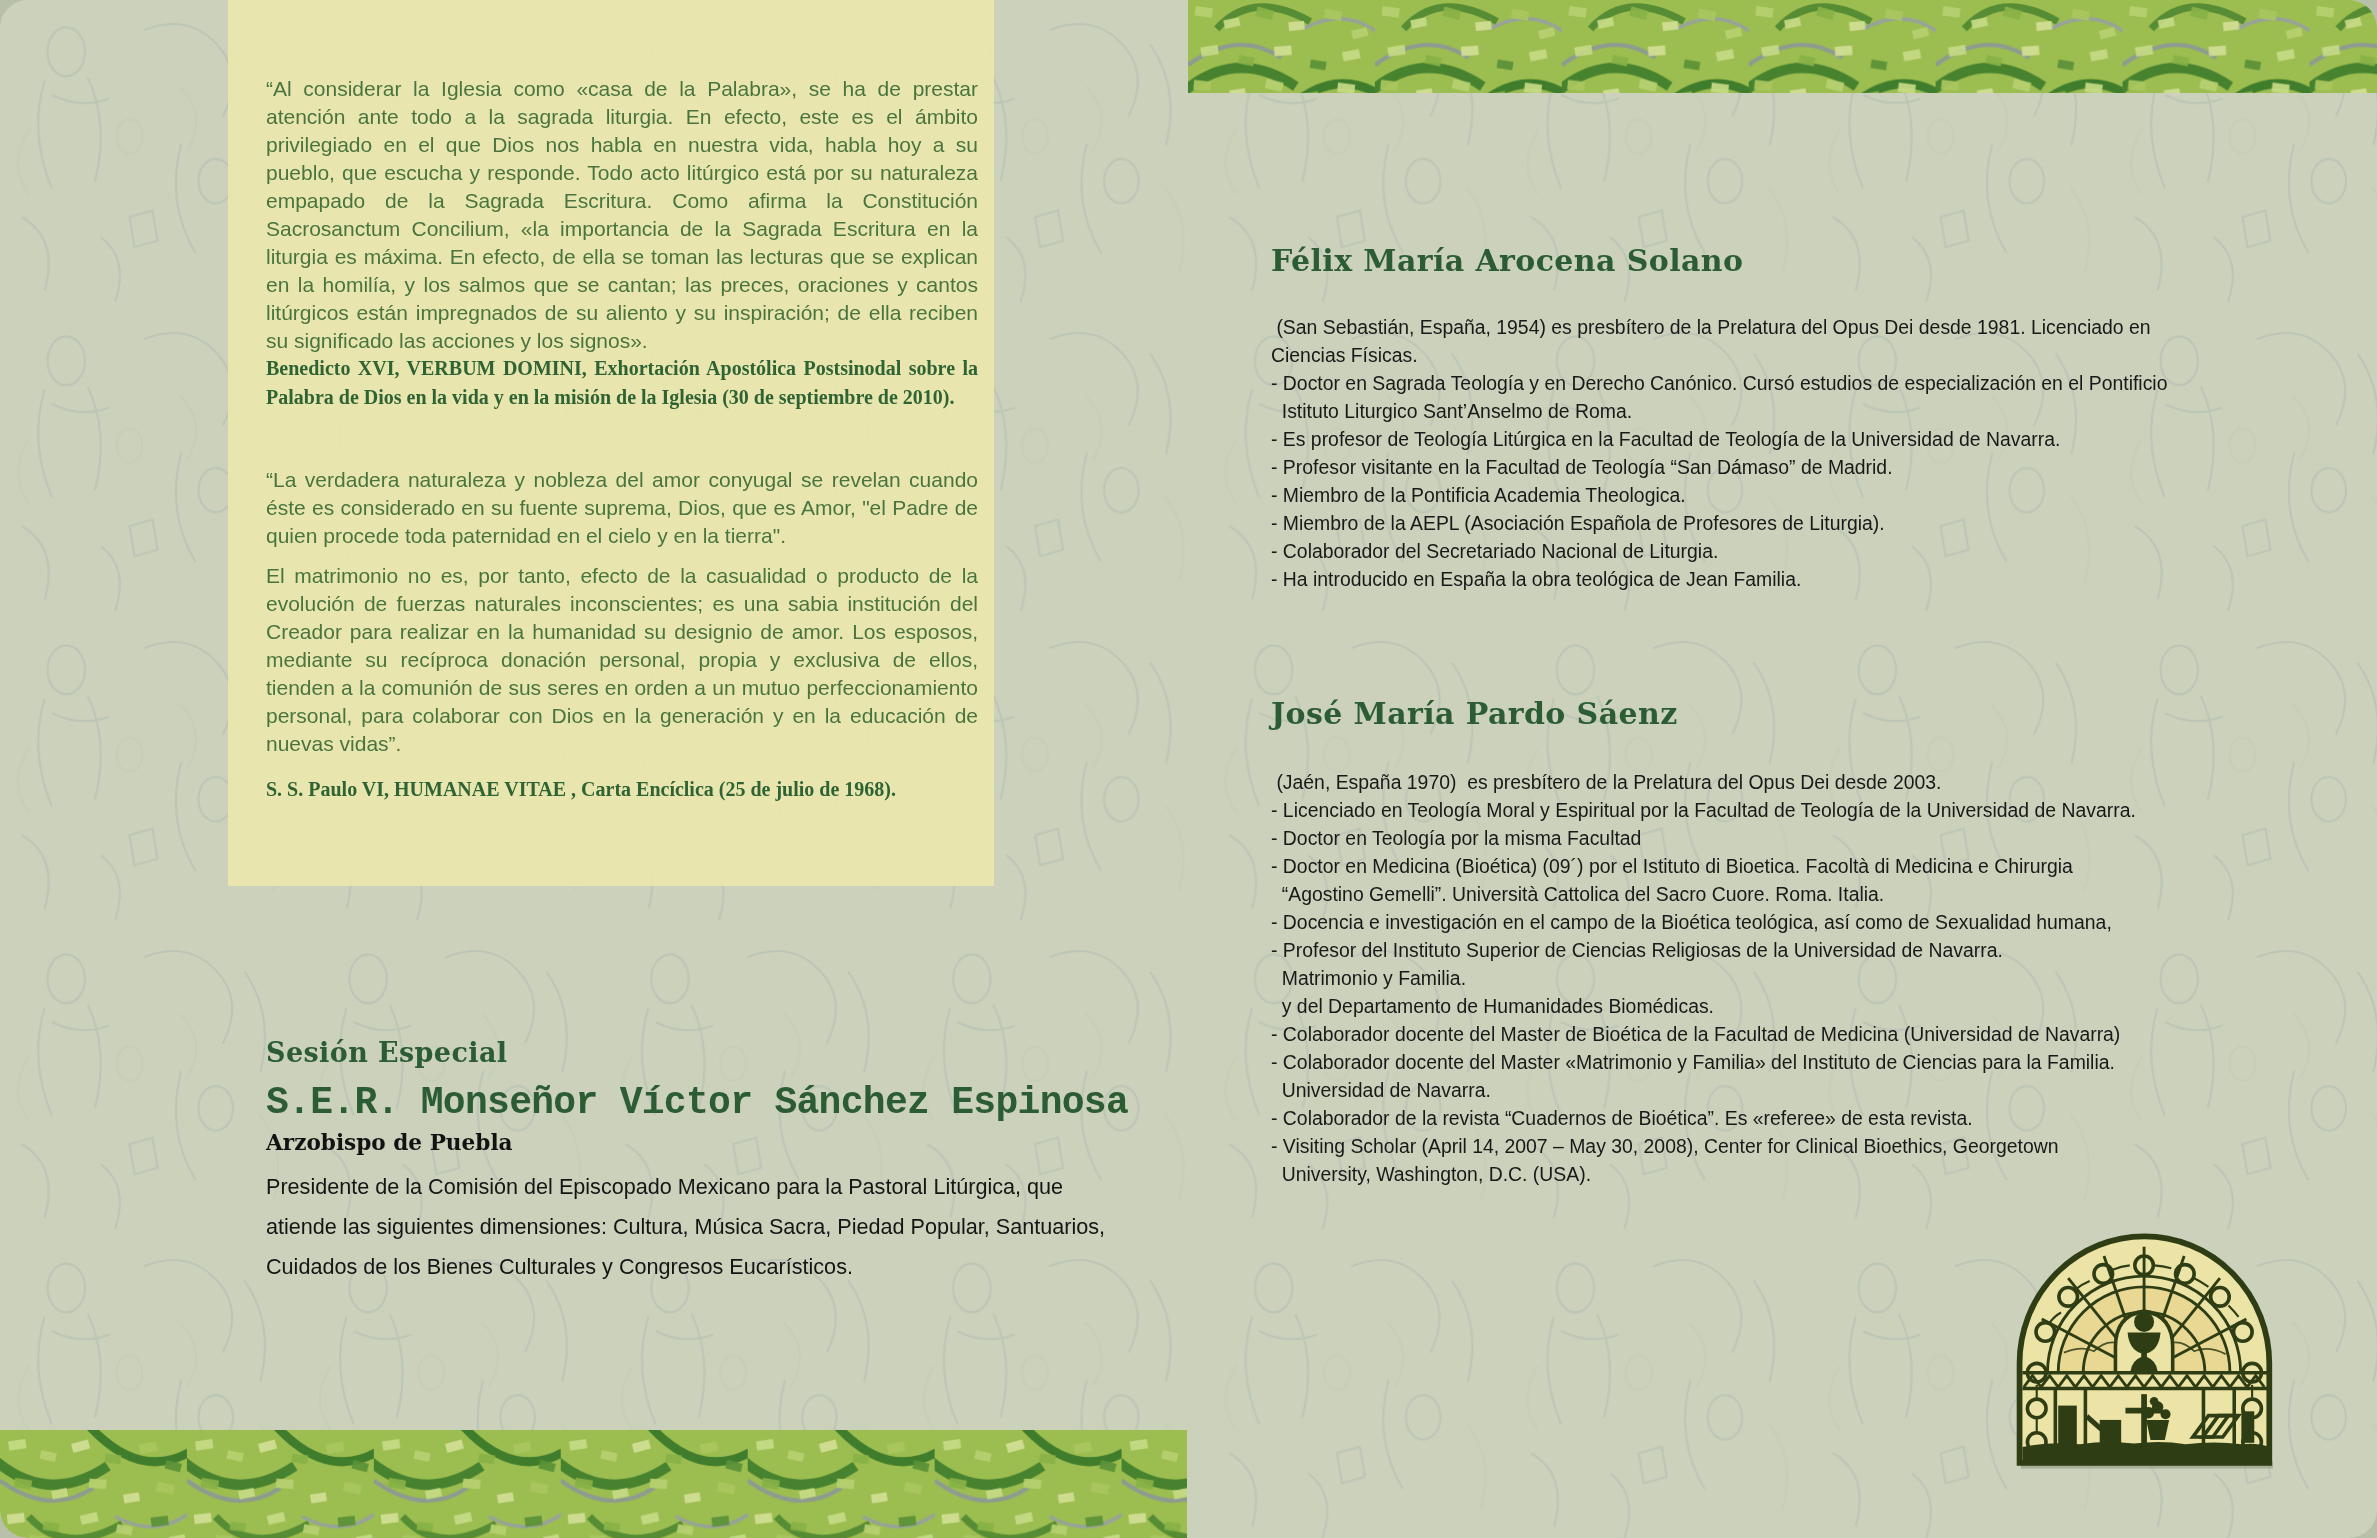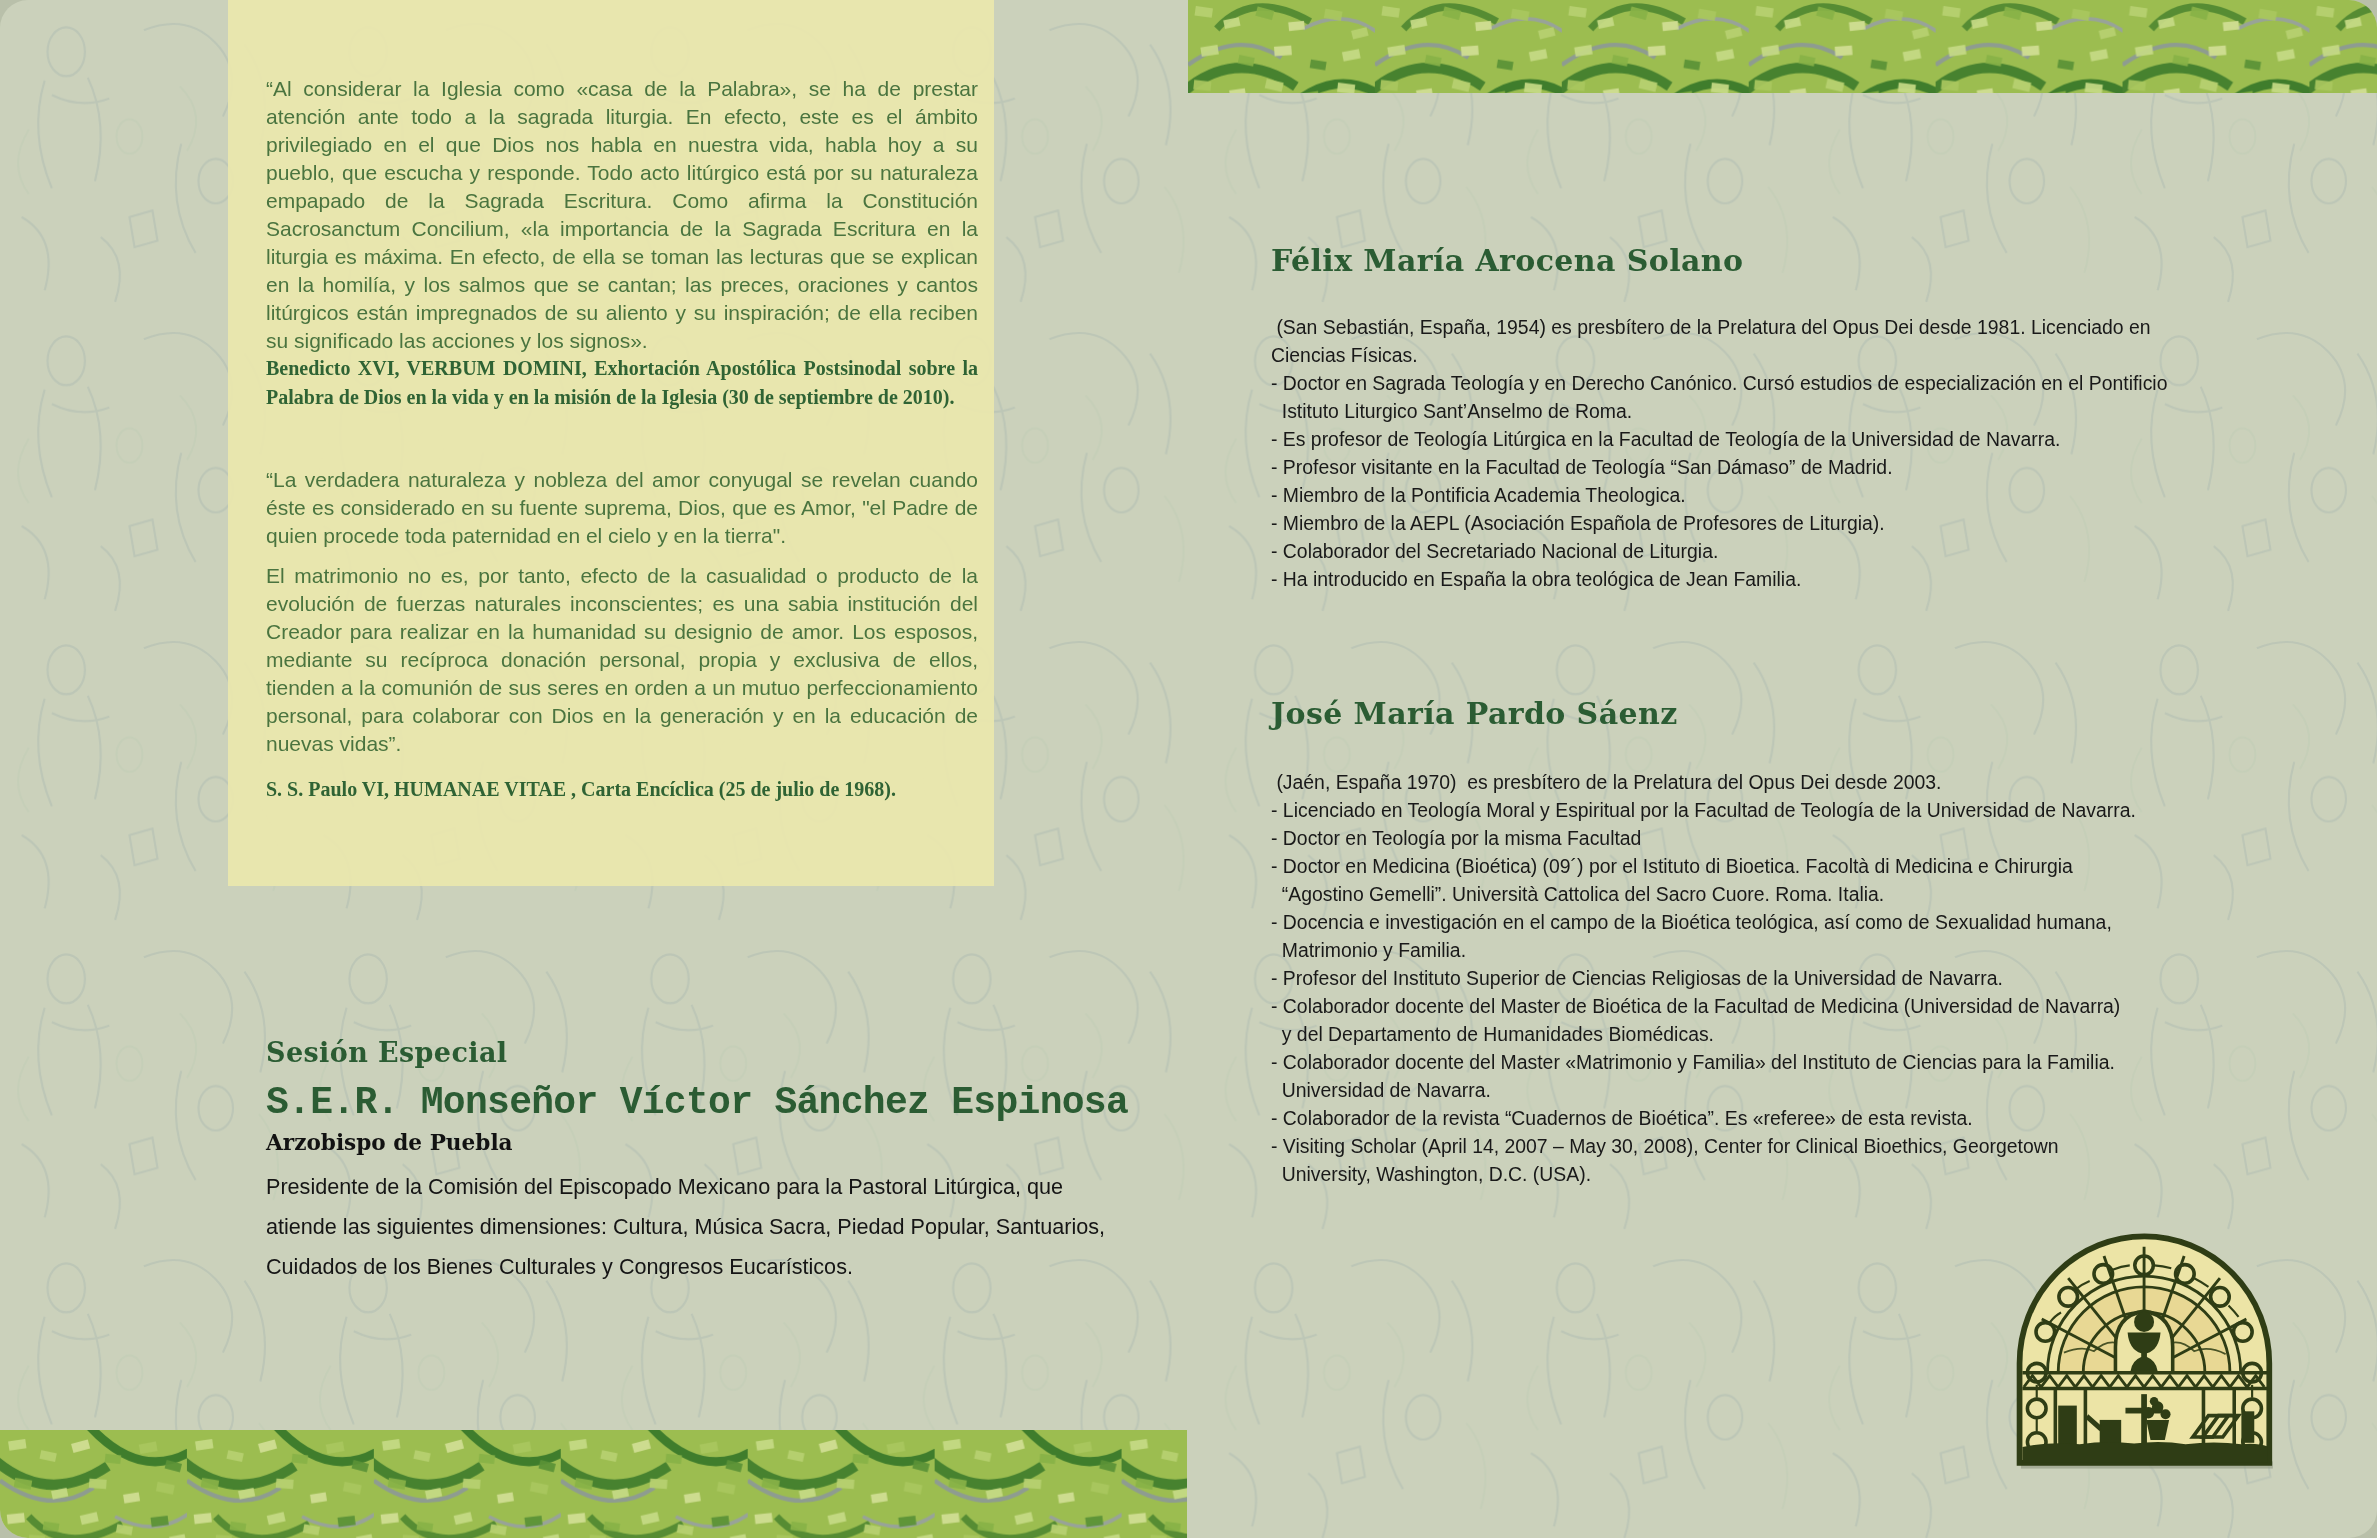--- a/index.html
+++ b/index.html
@@ -209,24 +209,24 @@
     </div>
 
   <div class="bio-heading" style="top:696px">José María Pardo Sáenz</div>
   <div class="bio-lines" style="top:768px">
       <div class="bio-line"> (Jaén, España 1970)  es presbítero de la Prelatura del Opus Dei desde 2003.</div>
       <div class="bio-line">- Licenciado en Teología Moral y Espiritual por la Facultad de Teología de la Universidad de Navarra.</div>
       <div class="bio-line">- Doctor en Teología por la misma Facultad</div>
       <div class="bio-line">- Doctor en Medicina (Bioética) (09´) por el Istituto di Bioetica. Facoltà di Medicina e Chirurgia</div>
       <div class="bio-line">  “Agostino Gemelli”. Università Cattolica del Sacro Cuore. Roma. Italia.</div>
       <div class="bio-line">- Docencia e investigación en el campo de la Bioética teológica, así como de Sexualidad humana,</div>
+      <div class="bio-line">- Profesor del Instituto Superior de Ciencias Religiosas de la Universidad de Navarra.</div>
       <div class="bio-line">  Matrimonio y Familia.</div>
-      <div class="bio-line">- Profesor del Instituto Superior de Ciencias Religiosas de la Universidad de Navarra.</div>
+      <div class="bio-line">  y del Departamento de Humanidades Biomédicas.</div>
       <div class="bio-line">- Colaborador docente del Master de Bioética de la Facultad de Medicina (Universidad de Navarra)</div>
-      <div class="bio-line">  y del Departamento de Humanidades Biomédicas.</div>
       <div class="bio-line">- Colaborador docente del Master «Matrimonio y Familia» del Instituto de Ciencias para la Familia.</div>
       <div class="bio-line">  Universidad de Navarra.</div>
       <div class="bio-line">- Colaborador de la revista “Cuadernos de Bioética”. Es «referee» de esta revista.</div>
       <div class="bio-line">- Visiting Scholar (April 14, 2007 – May 30, 2008), Center for Clinical Bioethics, Georgetown</div>
       <div class="bio-line">  University, Washington, D.C. (USA).</div>
     </div>
 
   <svg class="layer window" viewBox="0 0 368 334" width="265" height="240">
 
     <rect x="10" y="322" width="352" height="10" fill="#97a089" opacity="0.7"></rect>

